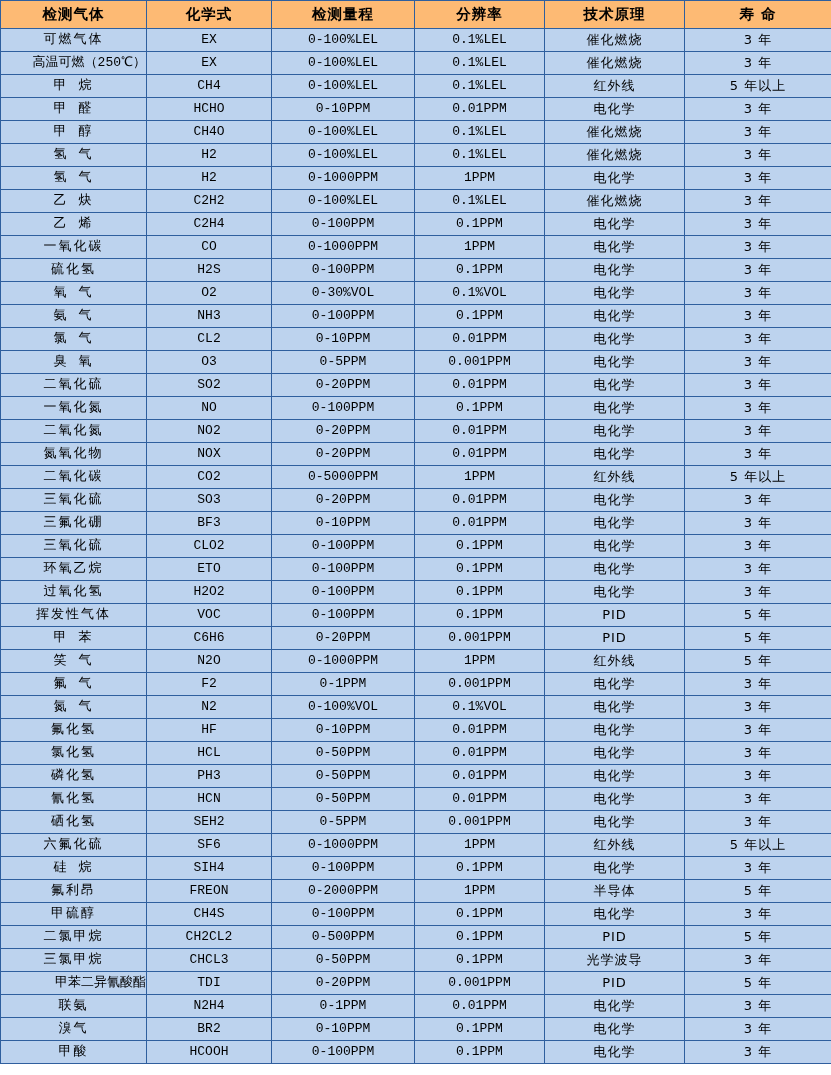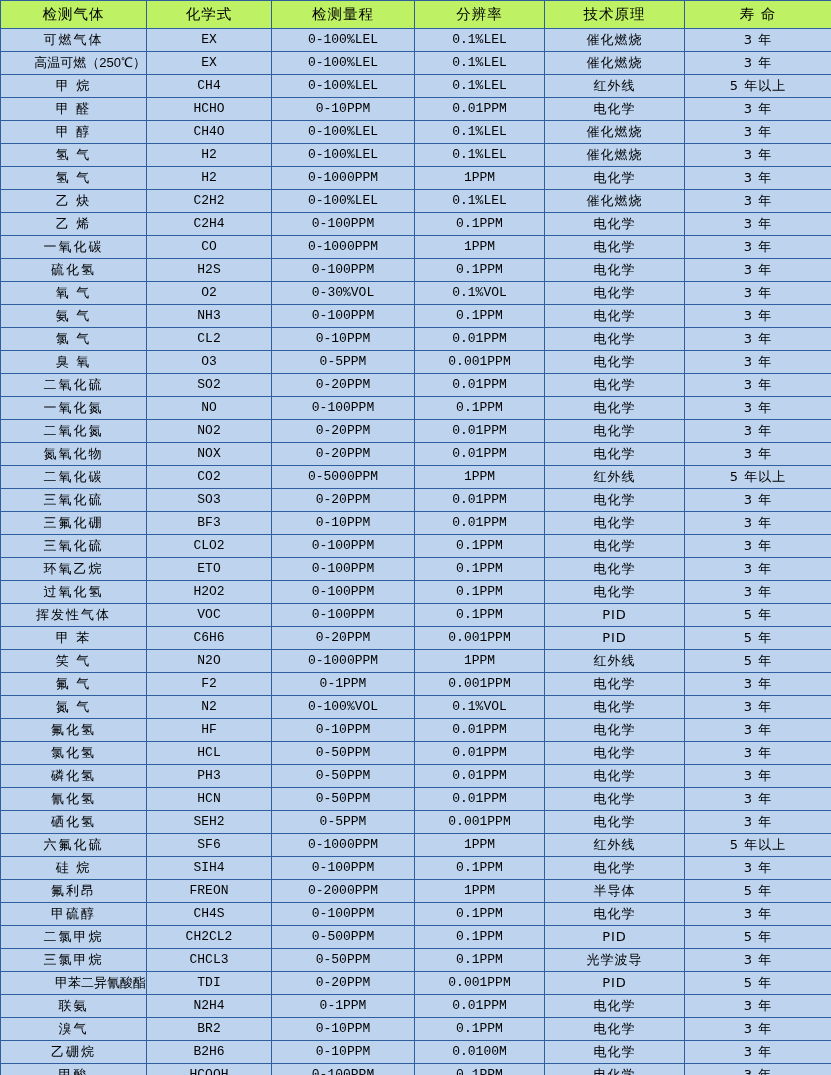--- a/index.html
+++ b/index.html
@@ -23,22 +23,22 @@
     padding: 0;
     height: 22px;
     line-height: 22px;
     font-size: 13px;
     color: #000000;
     background: #bdd3ee;
     overflow: hidden;
     white-space: nowrap;
   }
   table.gas-table thead th {
-    background: #bef264;
-    font-weight: normal;
+    background: #fdba74;
+    font-weight: bold;
     font-size: 14.5px;
     height: 27px;
     line-height: 27px;
     letter-spacing: 1px;
   }
   
   col.c0 { width: 146px; }
   col.c1 { width: 125px; }
   col.c2 { width: 143px; }
   col.c3 { width: 130px; }
@@ -48,21 +48,21 @@
   .cjk {
     font-family: "DejaVu Sans", "Liberation Sans", sans-serif;
     letter-spacing: 1px;
   }
   .mono {
     font-family: "Liberation Mono", "DejaVu Sans Mono", monospace;
     font-size: 12.5px;
     letter-spacing: 0px;
   }
   .name-cell {
-    font-family: Liberation Sans, sans-serif;
+    font-family: Liberation Mono, monospace;
     letter-spacing: 2px;
     font-size: 13.5px;
   }
   .name-cell.tight {
     letter-spacing: 0px;
     font-size: 13px;
     text-align: right;
   }
   .life-cell {
     font-family: "DejaVu Sans", "Liberation Sans", sans-serif;
@@ -440,28 +440,20 @@
       </tr>
       <tr>
         <td class="name-cell">溴气</td>
         <td class="mono">BR2</td>
         <td class="mono">0-10PPM</td>
         <td class="mono">0.1PPM</td>
         <td class="cjk">电化学</td>
         <td class="life-cell">3 年</td>
       </tr>
       <tr>
-        <td class="name-cell">乙硼烷</td>
-        <td class="mono">B2H6</td>
-        <td class="mono">0-10PPM</td>
-        <td class="mono">0.0100M</td>
-        <td class="cjk">电化学</td>
-        <td class="life-cell">3 年</td>
-      </tr>
-      <tr>
         <td class="name-cell">甲酸</td>
         <td class="mono">HCOOH</td>
         <td class="mono">0-100PPM</td>
         <td class="mono">0.1PPM</td>
         <td class="cjk">电化学</td>
         <td class="life-cell">3 年</td>
       </tr>
     </tbody>
 </table>
 

